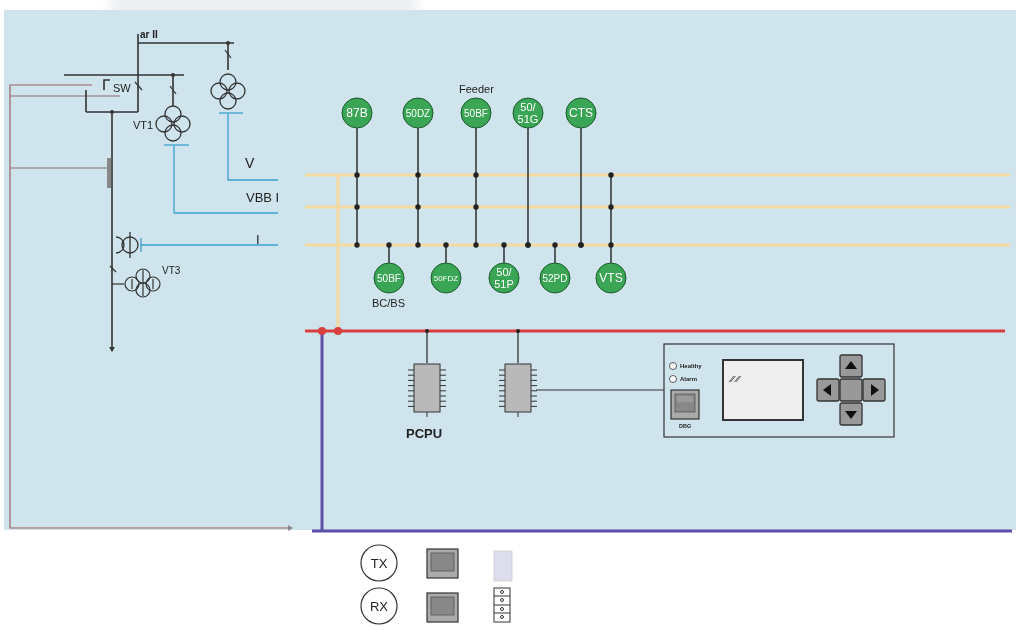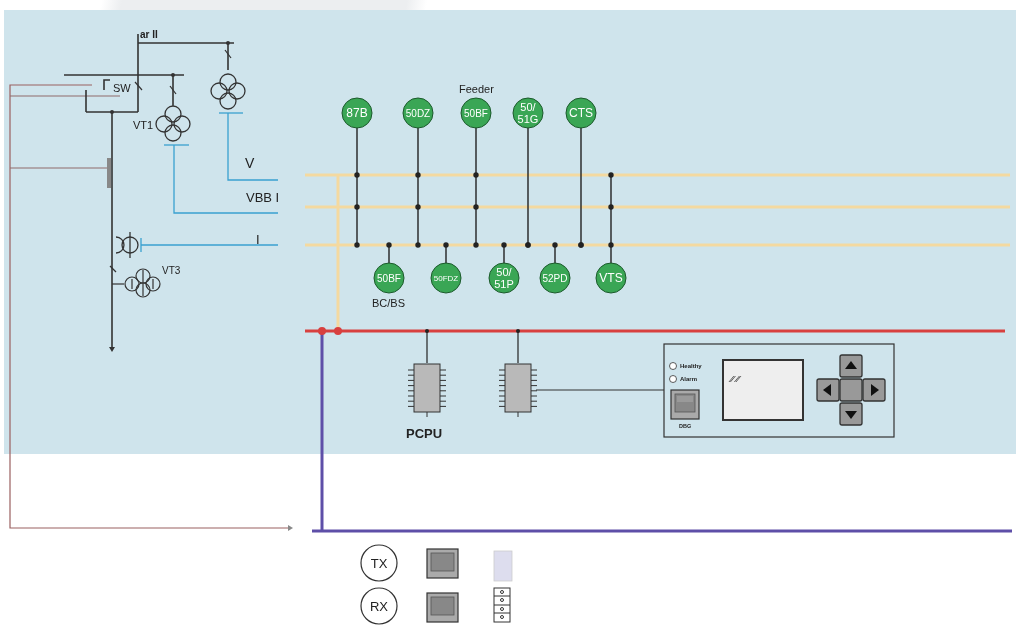--- a/index.html
+++ b/index.html
@@ -1,20 +1,20 @@
 <!DOCTYPE html>
 <html><head>
 <meta charset="utf-8">
 <style>
   html, body { margin:0; padding:0; }
   body { width:1016px; height:630px; background:#ffffff; position:relative; overflow:hidden;
          font-family:"Liberation Sans", sans-serif; }
   #topband { position:absolute; left:0; top:0; width:1016px; height:10px;
              background:linear-gradient(100deg,#ffffff 0%,#ffffff 10%,#eceef0 12%,#eceef0 40%,#ffffff 42%); }
-  #canvas { position:absolute; left:4px; top:10px; width:1012px; height:444px; background:#cfe4ec; }
+  #canvas { position:absolute; left:4px; top:10px; width:1012px; height:520px; background:#cfe4ec; }
   svg { position:absolute; left:0; top:0; }
   .lbl { font-family:"Liberation Sans", sans-serif; fill:#222; }
   .relay-text { font-family:"Liberation Sans", sans-serif; fill:#ffffff; text-anchor:middle; dominant-baseline:central; }
 </style>
 </head>
 <body>
 
 <div id="topband"></div>
 
 <div id="canvas">

